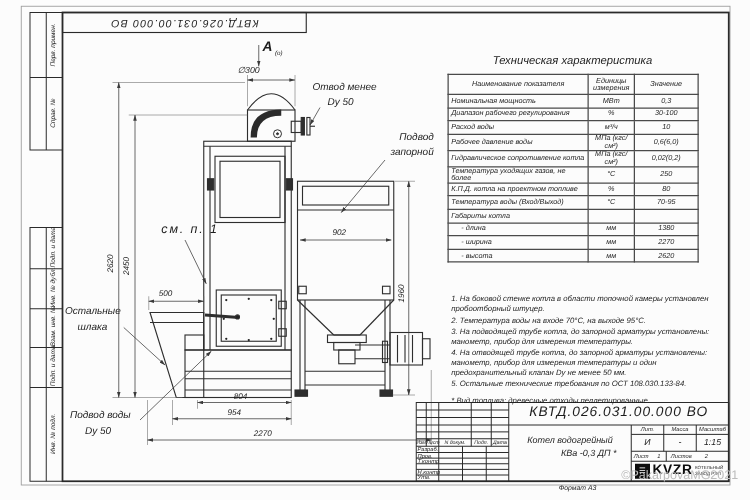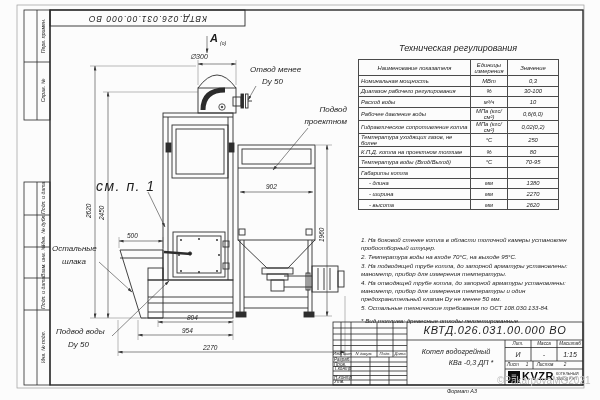--- a/index.html
+++ b/index.html
@@ -234,37 +234,37 @@
   <div class="t rot" style="left:40.5px;top:277px;width:30px;font-size:5.2px;">Взам. инв. №</div>
   <div class="t rot" style="left:40.5px;top:309px;width:31px;font-size:5.2px;">Подп. и дата</div>
   <div class="t rot" style="left:40.5px;top:384px;width:74px;font-size:5.2px;">Инв. № подл.</div>
 
   <div class="t" style="left:210px;top:33px;font-size:11px;font-weight:600;">А</div>
   <div class="t" style="left:220px;top:41px;font-size:5px;">(о)</div>
   <div class="t" style="left:190px;top:53px;font-size:7px;">∅300</div>
   <div class="t" style="left:250px;top:66px;font-size:8px;">Отвод менее</div>
   <div class="t" style="left:262px;top:78px;font-size:8px;">Dy 50</div>
   <div class="t r" style="left:285px;top:106px;width:62px;font-size:8px;">Подвод</div>
-  <div class="t r" style="left:285px;top:118px;width:62px;font-size:8px;">проектном</div>
-  <div class="t" style="left:96px;top:179px;font-size:14px;letter-spacing:1.5px;">см. п. 1</div>
+  <div class="t r" style="left:285px;top:118px;width:62px;font-size:8px;">запорной</div>
+  <div class="t" style="left:129px;top:179px;font-size:10px;letter-spacing:1.5px;">см. п. 1</div>
   <div class="t" style="left:52px;top:245px;font-size:8px;">Остальные</div>
   <div class="t" style="left:62px;top:258px;font-size:8px;">шлака</div>
   <div class="t" style="left:56px;top:328px;font-size:8px;">Подвод воды</div>
   <div class="t" style="left:68px;top:341px;font-size:8px;">Dy 50</div>
 
   <div class="t rot" style="left:86px;top:218px;font-size:6.5px;">2620</div>
   <div class="t rot" style="left:99px;top:220px;font-size:6.5px;">2450</div>
   <div class="t" style="left:127px;top:233px;font-size:6.5px;">500</div>
   <div class="t" style="left:187px;top:314.5px;font-size:6.5px;">804</div>
   <div class="t" style="left:182px;top:327.5px;font-size:6.5px;">954</div>
   <div class="t" style="left:203px;top:344.5px;font-size:6.5px;">2270</div>
   <div class="t rot" style="left:319px;top:242px;font-size:6.5px;">1960</div>
   <div class="t" style="left:266px;top:184px;font-size:6.5px;">902</div>
 
-  <div class="t c" style="left:358px;top:44px;width:200px;font-size:9px;">Техническая регулирования</div>
+  <div class="t c" style="left:358px;top:44px;width:200px;font-size:9px;">Техническая характеристика</div>
   <table id="spec">
     <colgroup>
         <col style="width:112px">
         <col style="width:37px">
         <col style="width:51px">
       </colgroup>
     <tbody>
         <tr>
       <th>Наименование показателя</th>
       <th>Единицы измерения</th>

